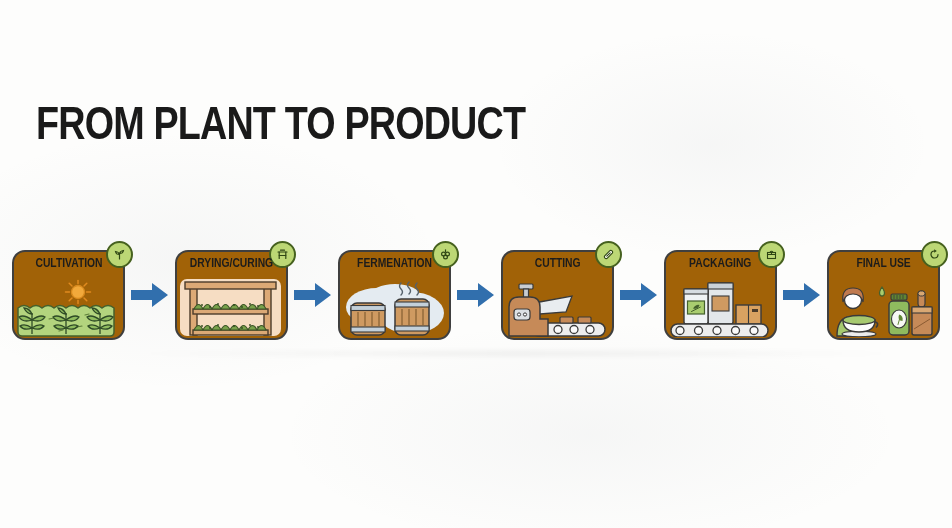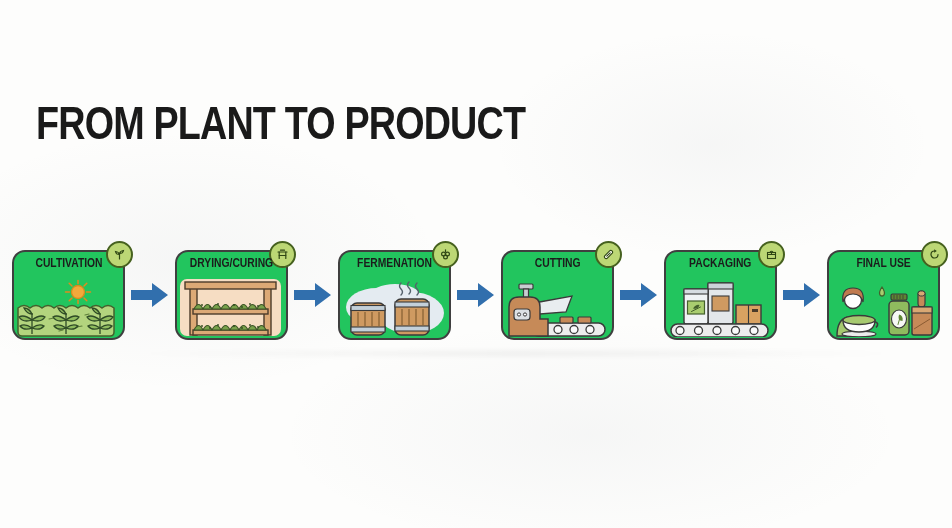--- a/index.html
+++ b/index.html
@@ -22,21 +22,21 @@
     transform:scaleX(0.82);transform-origin:left center;
     white-space:nowrap;
   }
 
   .flow{
     position:absolute;top:250px;left:0;right:0;
     display:flex;align-items:center;justify-content:center;gap:6px;
   }
   .step-box{
     position:relative;width:113px;height:90px;flex:0 0 auto;
-    background:#22c55e;
+    background:#a16207;
     border:2.5px solid var(--box-border,#3f3f3f);
     border-radius:13px;
     box-sizing:border-box;
   }
   .step-label{
     display:block;text-align:center;margin-top:4px;
     font-size:12px;font-weight:bold;color:#1c1c1c;
     white-space:nowrap;
   }
   .step-label span{display:inline-block;transform:scaleX(0.86);transform-origin:center;}

